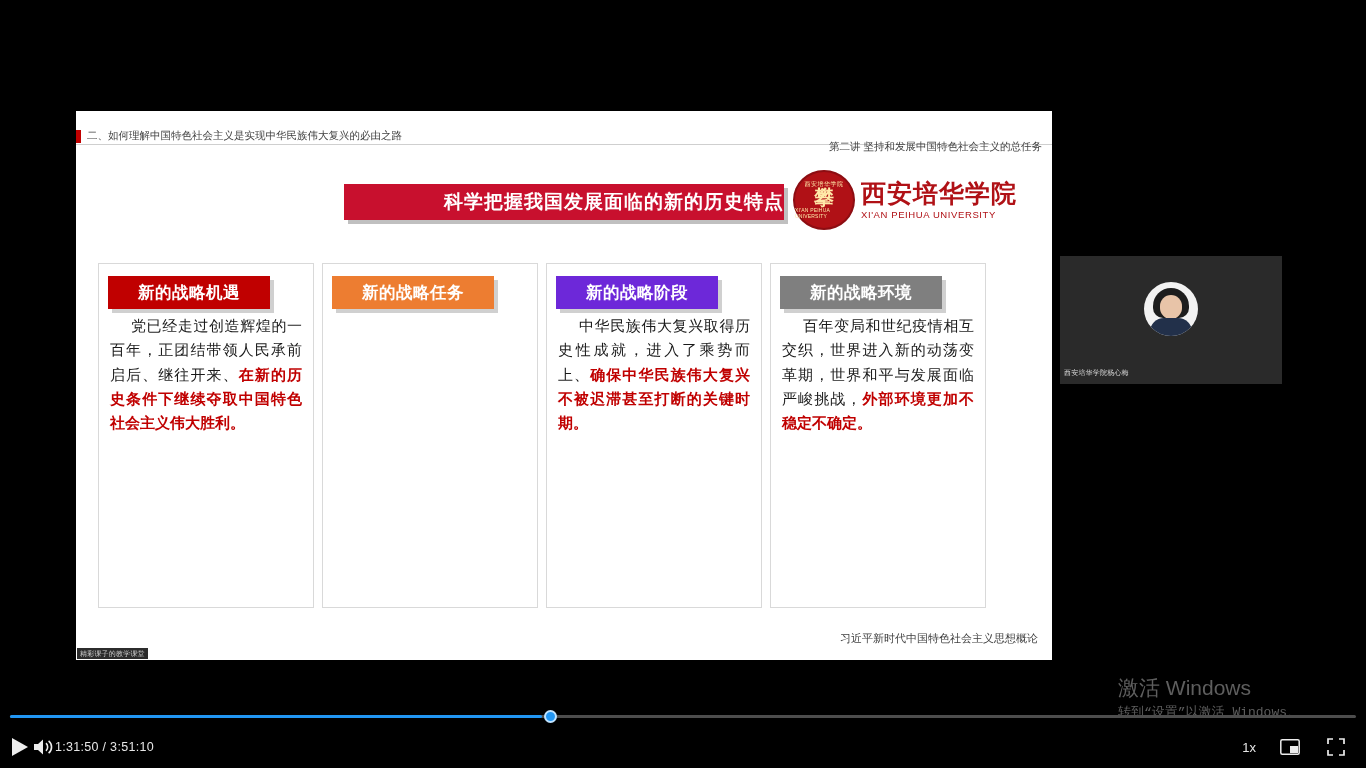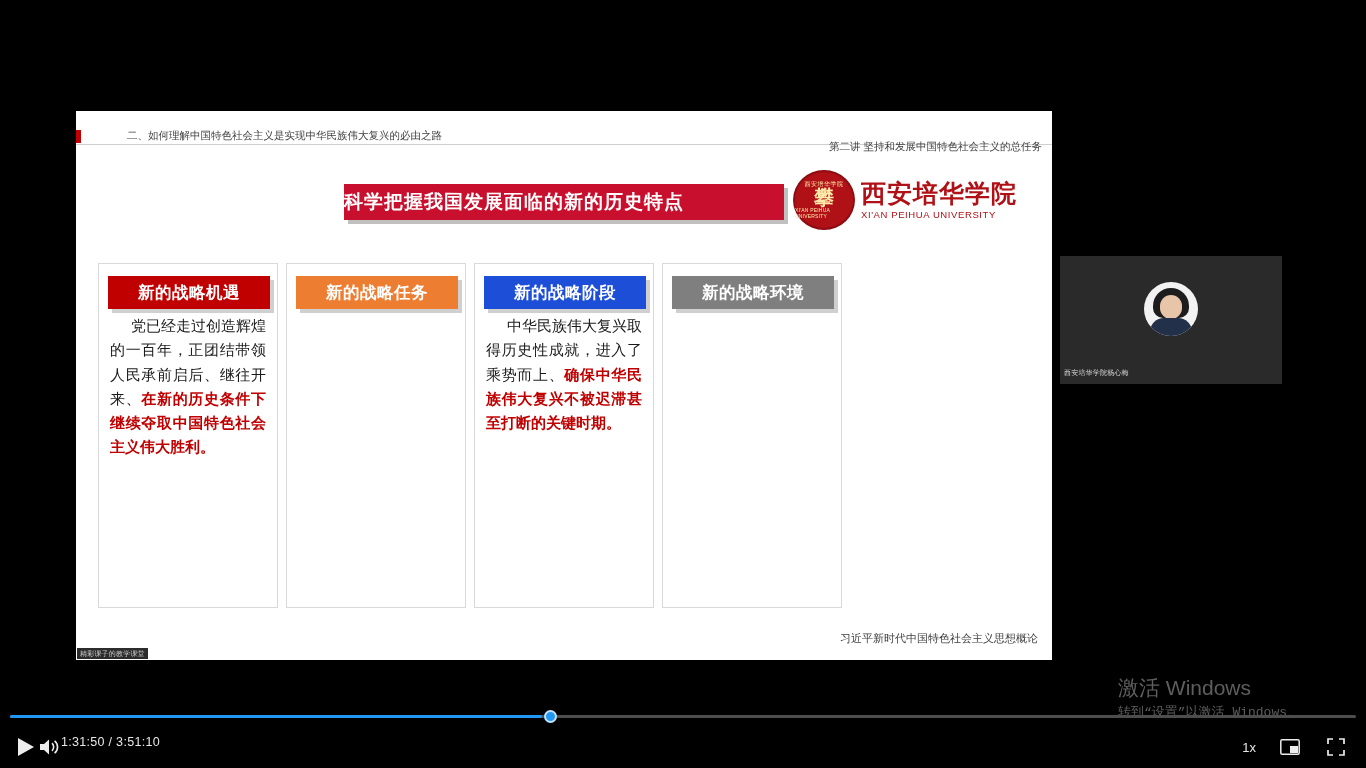--- a/index.html
+++ b/index.html
@@ -25,33 +25,33 @@
   .hdr-bar {
     position: absolute; left: 0; top: 15px; width: 976px; height: 1px;
     background: #cfcfcf;
   }
   .hdr-redmark {
     position: absolute; left: 0; top: 1px; width: 5px; height: 13px;
     background: #c00000;
   }
   .hdr-left {
     position: absolute; left: 11px; top: 0px;
-    font-size: 10.5px; color: #3f3f3f; white-space: nowrap; margin-left: 40px;
+    font-size: 10.5px; color: #3f3f3f; white-space: nowrap;
   }
   .hdr-right {
     position: absolute; right: 10px; top: 0px;
     font-size: 10.5px; color: #3f3f3f; white-space: nowrap; margin-top: 11px;
   }
 
   
   .title-band {
     position: absolute; left: 268px; top: 73px;
     width: 440px; height: 36px;
     background: #c8102e;
-    display: flex; align-items: center; justify-content: flex-start;
+    display: flex; align-items: center; justify-content: flex-end;
     box-shadow: 4px 4px 0 rgba(140,140,140,0.55);
   }
   .title-band span {
     color: #fff; font-weight: bold; font-size: 19px; letter-spacing: 1px;
   }
 
   
   .logo-wrap {
     position: absolute; right: 14px; top: 58px;
     width: 245px; height: 62px;
@@ -73,21 +73,21 @@
   .logo-en { font-size: 9.5px; color: #b01116; letter-spacing: 0.6px; margin-top: 2px; }
 
   
   .cols {
     position: absolute; left: 22px; top: 152px;
     width: 932px; height: 345px;
     display: flex; gap: 8px;
   }
   .col {
     position: relative;
-    width: 180px;
+    width: 216px;
     border: 1px solid #d9d9d9;
     background: #fff;
     padding: 50px 11px 10px 11px;
   }
   .col-head {
     position: absolute; left: 9px; top: 12px;
     width: 162px; height: 33px;
     display: flex; align-items: center; justify-content: center;
     box-shadow: 4px 4px 0 rgba(150,150,150,0.45);
   }
@@ -163,21 +163,21 @@
   .scrub {
     position: absolute; left: 39.5%; top: 4px; width: 13px; height: 13px;
     margin-left: -6px; border-radius: 50%;
     background: #2196f3; border: 2px solid #bfe3ff;
   }
   .ctrl-bar {
     position: absolute; left: 0; bottom: 0; width: 1366px; height: 42px;
     background: #000;
     display: flex; align-items: center;
   }
-  .ctrl-left { display: flex; align-items: flex-start; padding-left: 13px; }
+  .ctrl-left { display: flex; align-items: center; padding-left: 7px; }
   .ctrl-right { margin-left: auto; display: flex; align-items: center; gap: 22px; padding-right: 18px; }
   .icon-btn {
     width: 24px; height: 24px; display: flex; align-items: center; justify-content: center;
     color: #e8e8e8; cursor: pointer;
   }
   .time-label { color: #e6e6e6; font-size: 12.5px; letter-spacing: 0.3px; }
   .speed-label { color: #e6e6e6; font-size: 13px; }
   svg { display: block; }
 </style>
 </head>
@@ -219,31 +219,32 @@
         <div class="col-body"><span>党已经走过创造辉煌的一百年，正团结带领人民承前启后、继往开来、</span><b>在新的历史条件下继续夺取中国特色社会主义伟大胜利。</b></div>
       </div>
 
       <div class="col">
         <div class="col-head" style="background:#ed7d31">
           <span>新的战略任务</span>
         </div>
       </div>
 
       <div class="col">
-        <div class="col-head" style="background:#1d4ed8">
+        <div class="col-head" style="background:#6d28d9">
           <span>新的战略阶段</span>
         </div>
         <div class="col-body"><span>中华民族伟大复兴取得历史性成就，进入了乘势而上、</span><b>确保中华民族伟大复兴不被迟滞甚至打断的关键时期。</b></div>
       </div>
 
 
       <div class="col">
         <div class="col-head" style="background:#7f7f7f">
           <span>新的战略环境</span>
         </div>
+        <div class="col-body"><span>百年变局和世纪疫情相互交织，世界进入新的动荡变革期，世界和平与发展面临严峻挑战，</span><b>外部环境更加不稳定不确定。</b></div>
       </div>
 
     </div>
 
     <div class="slide-footer">习近平新时代中国特色社会主义思想概论</div>
     <div class="wm-badge">精彩课子的教学课堂</div>
   </div>
 
   <div class="pip">
     <div class="pip-avatar">

